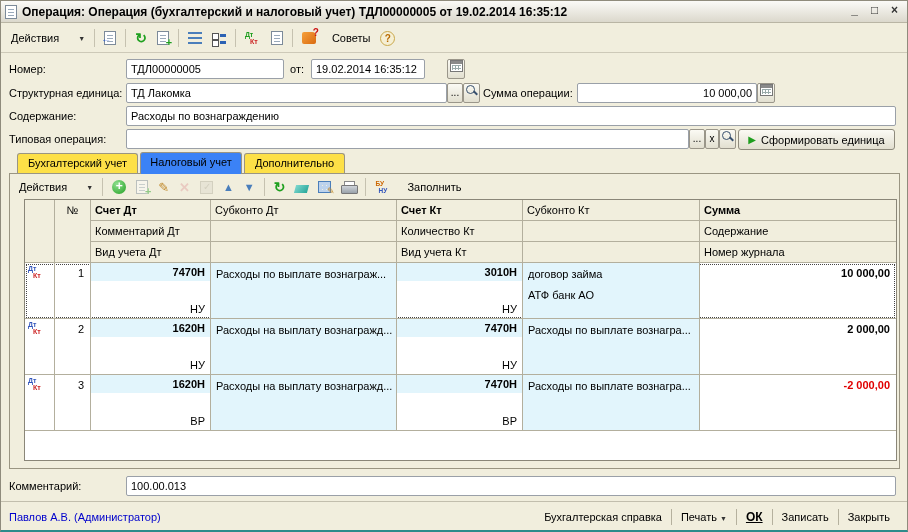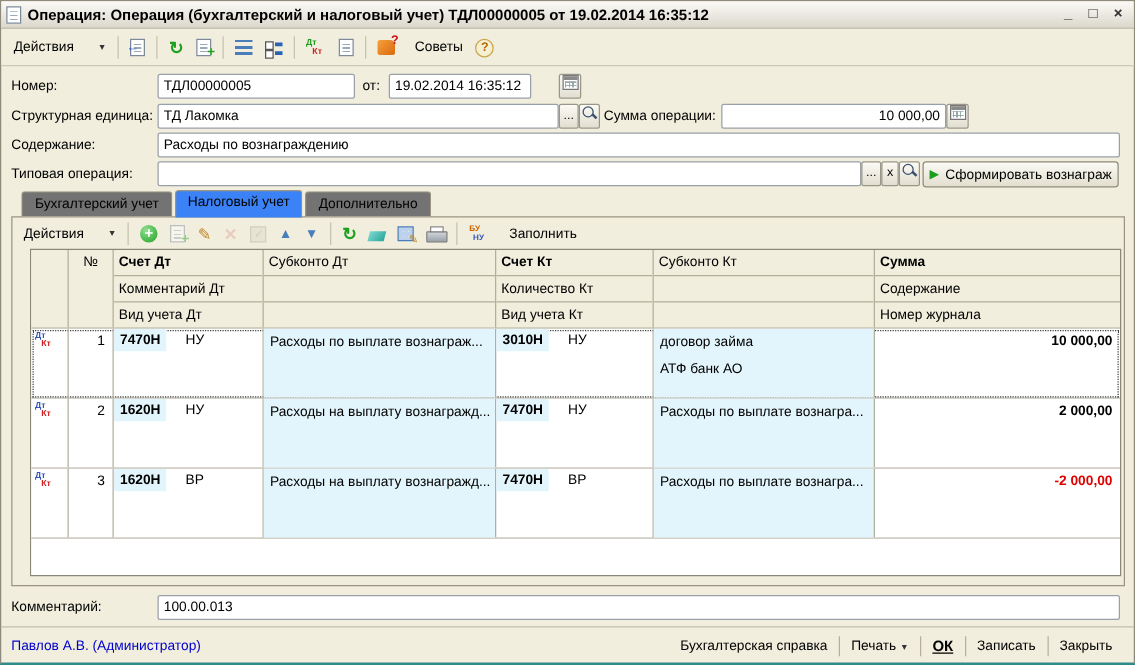--- a/index.html
+++ b/index.html
@@ -67,39 +67,39 @@
   .tsep { width:1px; height:18px; background:#c6c2b0; margin:0 4px; }
   .disabled { opacity:.45; }
 
   
   .flabel { position:absolute; height:15px; line-height:15px; white-space:nowrap; }
   .finput { position:absolute; height:20px; border:1px solid #9aa0a8; border-radius:2px; background:#fff; font-family:"Liberation Sans",sans-serif; font-size:11px; padding:0 4px; }
   .fbtn { position:absolute; height:20px; border:1px solid #9a968a; border-radius:2px; background:linear-gradient(#fbfaf4,#e2dfd0); font-size:10px; line-height:17px; text-align:center; cursor:default; }
   .gen-btn { position:absolute; left:737px; top:128px; width:157px; height:21px; border:1px solid #8e8a7c; border-radius:3px; background:linear-gradient(#fbfaf4,#e2dfd0); display:flex; align-items:center; justify-content:center; gap:5px; cursor:default; }
 
   
-  .tab { position:absolute; top:152px; height:33px; border:1px solid #9a9582; border-bottom:none; border-radius:3px 3px 0 0; background:#737373; text-align:center; line-height:19px; cursor:default; }
+  .tab { position:absolute; top:152px; height:33px; border:1px solid #9a9582; border-bottom:none; border-radius:3px 3px 0 0; background:#fde047; text-align:center; line-height:19px; cursor:default; }
   .tab.active { background:#3b82f6; height:22px; top:151px; z-index:3; font-weight:normal; }
 
   .panel { position:absolute; left:8px; top:172px; width:891px; height:296px; border:1px solid #9a9582; background:#f1eedd; z-index:2; }
   .ttoolbar { position:absolute; left:4px; top:2px; right:4px; height:22px; display:flex; align-items:center; }
 
   
   .tframe { position:absolute; left:14px; top:25px; width:873px; height:262px; border:1px solid #8a8678; background:#fff; overflow:hidden; }
   .trow { display:grid; grid-template-columns:30px 36px 120px 186px 126px 177px 1fr; width:100%; }
   .trow > div { border-right:1px solid #b3af9d; overflow:hidden; position:relative; }
   .trow > div:last-child { border-right:none; }
   .thead { background:#f1eedd; border-bottom:1px solid #b3af9d; height:63px; }
   .thead .hsub { height:21px; line-height:20px; padding:0 4px; border-bottom:1px solid #b3af9d; white-space:nowrap; }
   .thead .hsub:last-child { border-bottom:none; }
   .thead .hplain { line-height:20px; padding:0 6px; }
   .bold { font-weight:bold; }
   .drow { height:56px; border-bottom:1px solid #b3af9d; background:#fff; }
   .drow.selected { outline:1px dotted #444; outline-offset:-2px; }
-  .sub3 { display:flex; flex-direction:row;text-align:right; }
+  .sub3 { display:flex; flex-direction:column;text-align:right; }
   .sub3 .l { height:18.3px; line-height:18px; padding:0 5px; white-space:nowrap; }
   .cyan { background:#e2f5fc; }
   .numcell { text-align:right; padding:1px 6px 0 0; line-height:18px; }
   .iconcell { padding:2px 0 0 3px; }
   .subconto { padding:1px 5px; line-height:21px; white-space:nowrap; }
   .amt { text-align:right; padding:1px 6px 0 0; line-height:18px; font-weight:bold; }
   .neg { color:#e00000; }
   .tfill { height:30px; background:#fff; }
 
   
@@ -192,21 +192,21 @@
   <div class="flabel" style="left:8px;top:108px">Содержание:</div>
   <input class="finput" style="left: 125px; top: 105px; width: 770px;" value="Расходы по вознаграждению">
 
   <div class="flabel" style="left:8px;top:131px">Типовая операция:</div>
   <input class="finput" style="left: 125px; top: 128px; width: 563px;" value="">
   <div class="fbtn" style="left:688px;top:128px;width:16px">...</div>
   <div class="fbtn" style="left:704px;top:128px;width:14px">x</div>
   <div class="fbtn" style="left:718px;top:128px;width:17px"><span class="ic lens"></span></div>
   <div class="gen-btn">
     <span class="play">▶</span>
-    <span>Сформировать вознаграж</span>
+    <span>Сформировать единица</span>
   </div>
 
   <div class="tab" style="left:16px;width:121px">Бухгалтерский учет</div>
   <div class="tab active" style="left:139px;width:102px">Налоговый учет</div>
   <div class="tab" style="left:243px;width:101px">Дополнительно</div>
 
   <div class="panel">
     <div class="ttoolbar">
       <div class="tbtn">
         <span>Действия</span>

